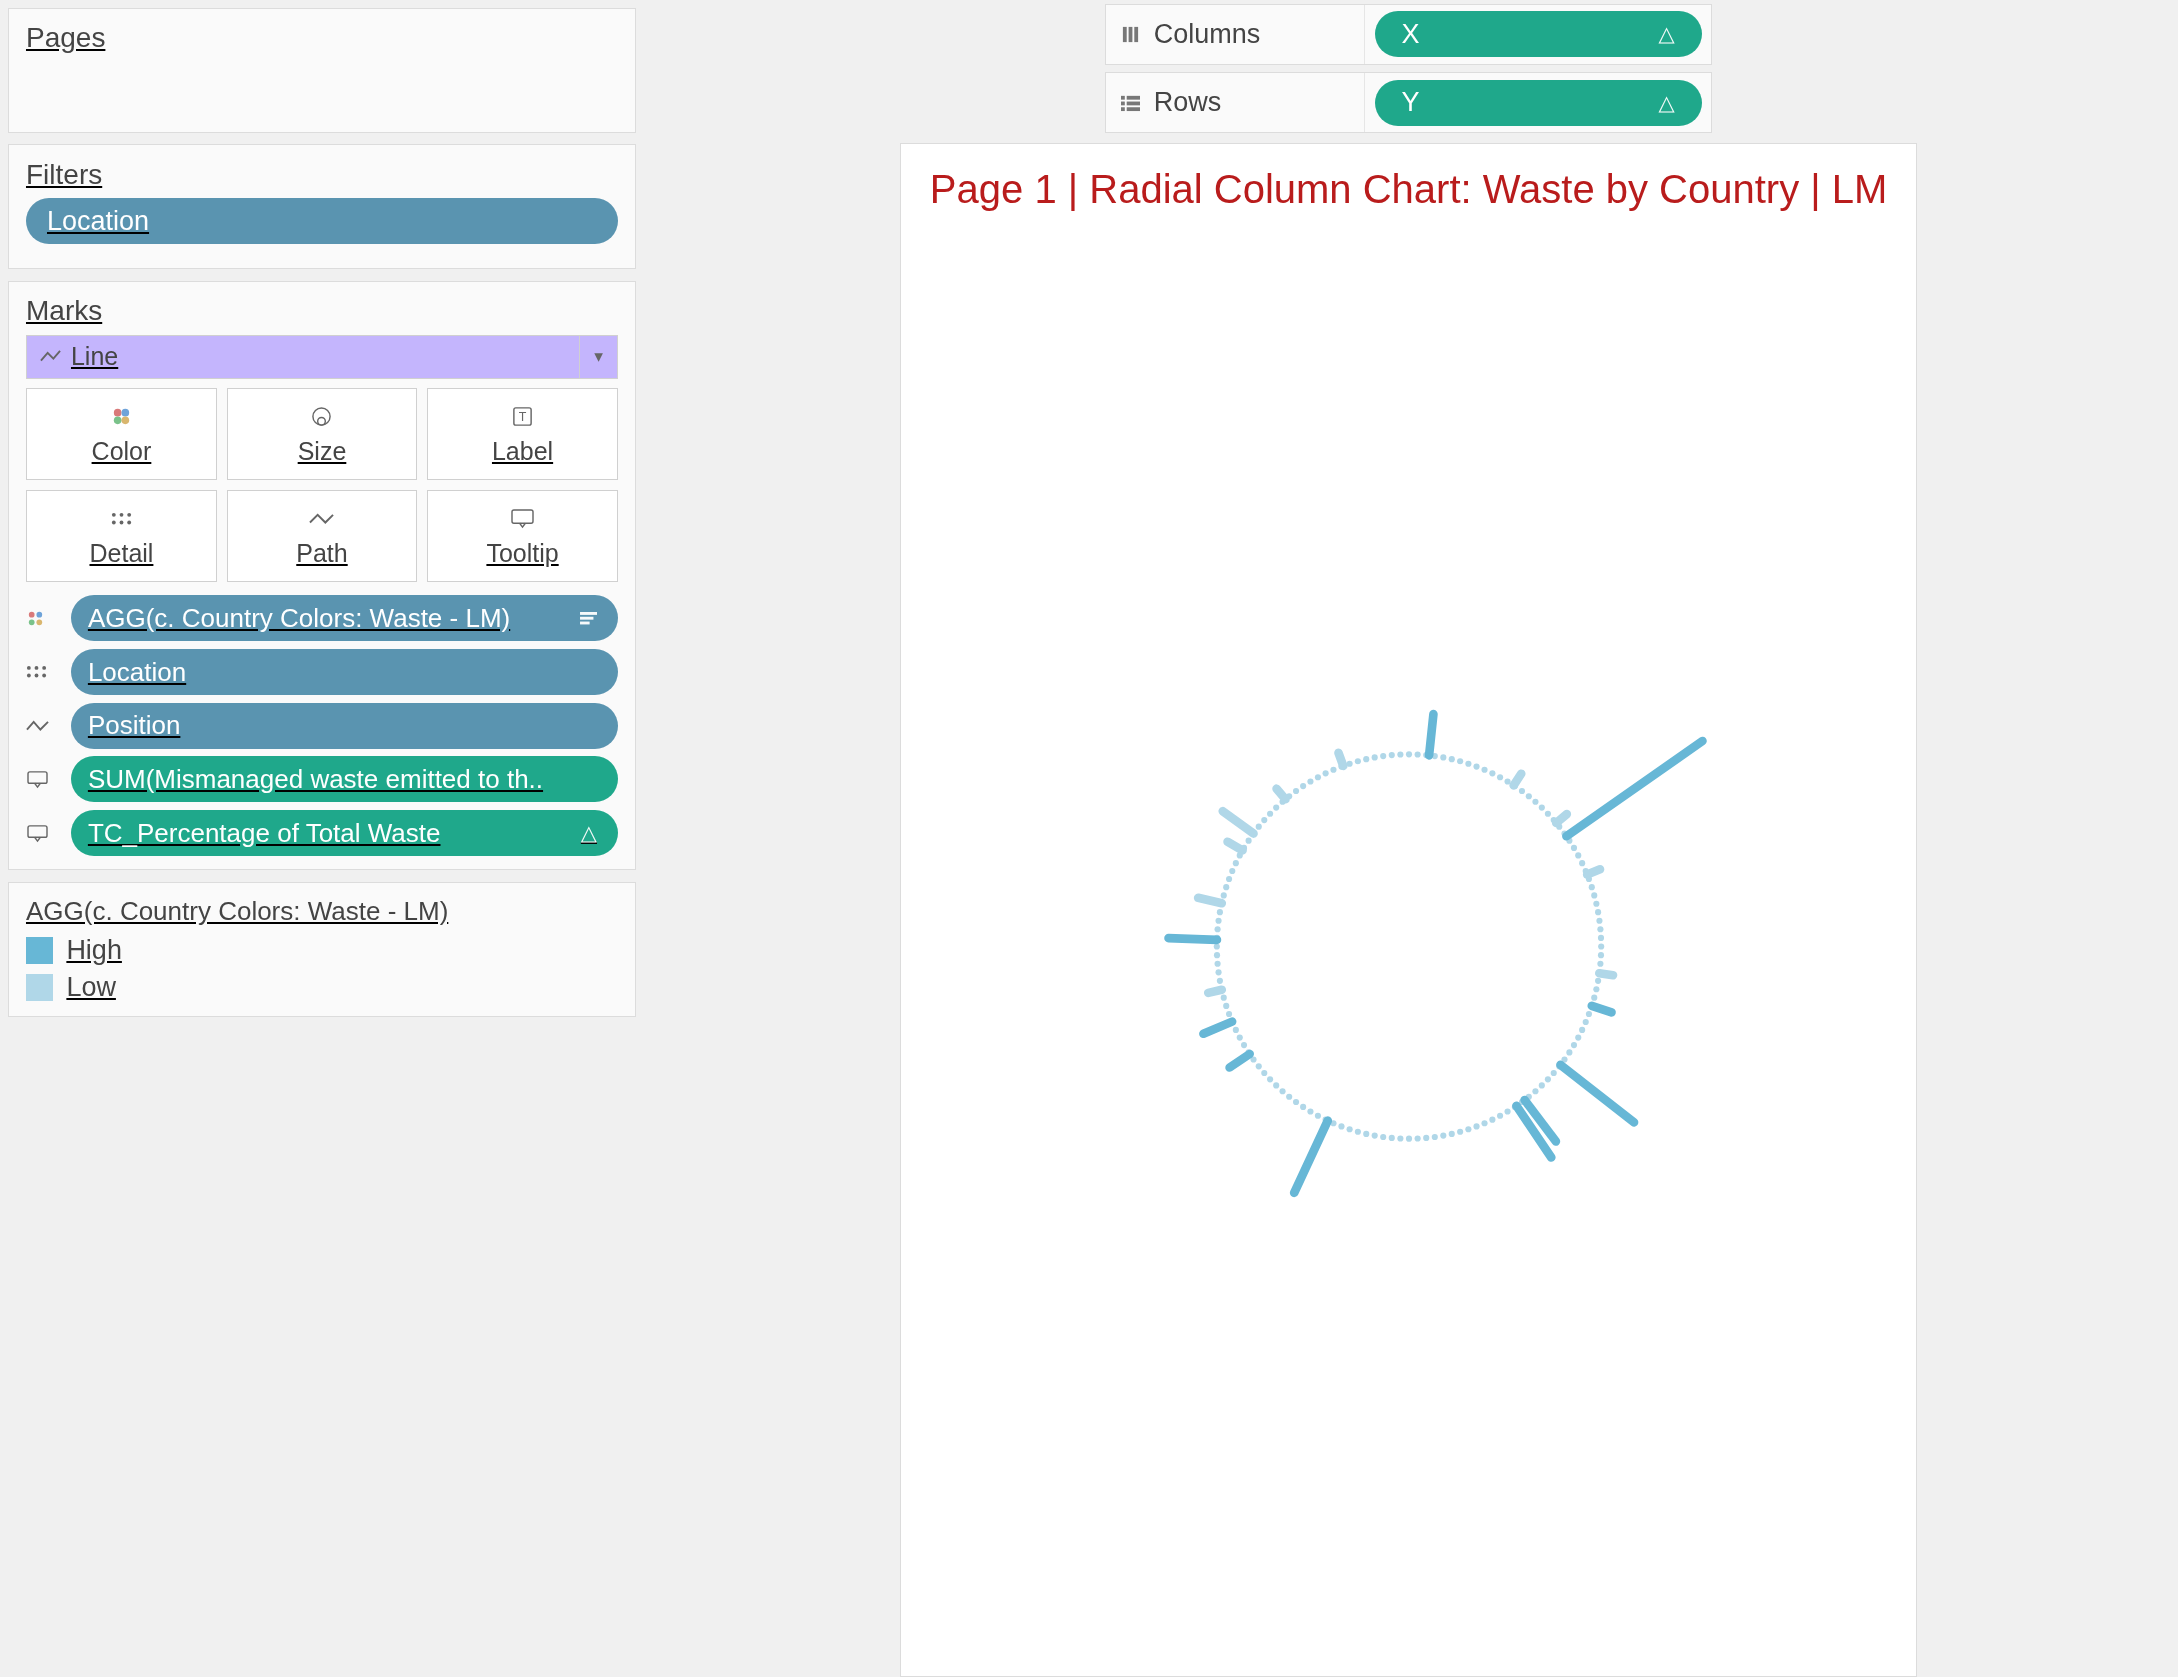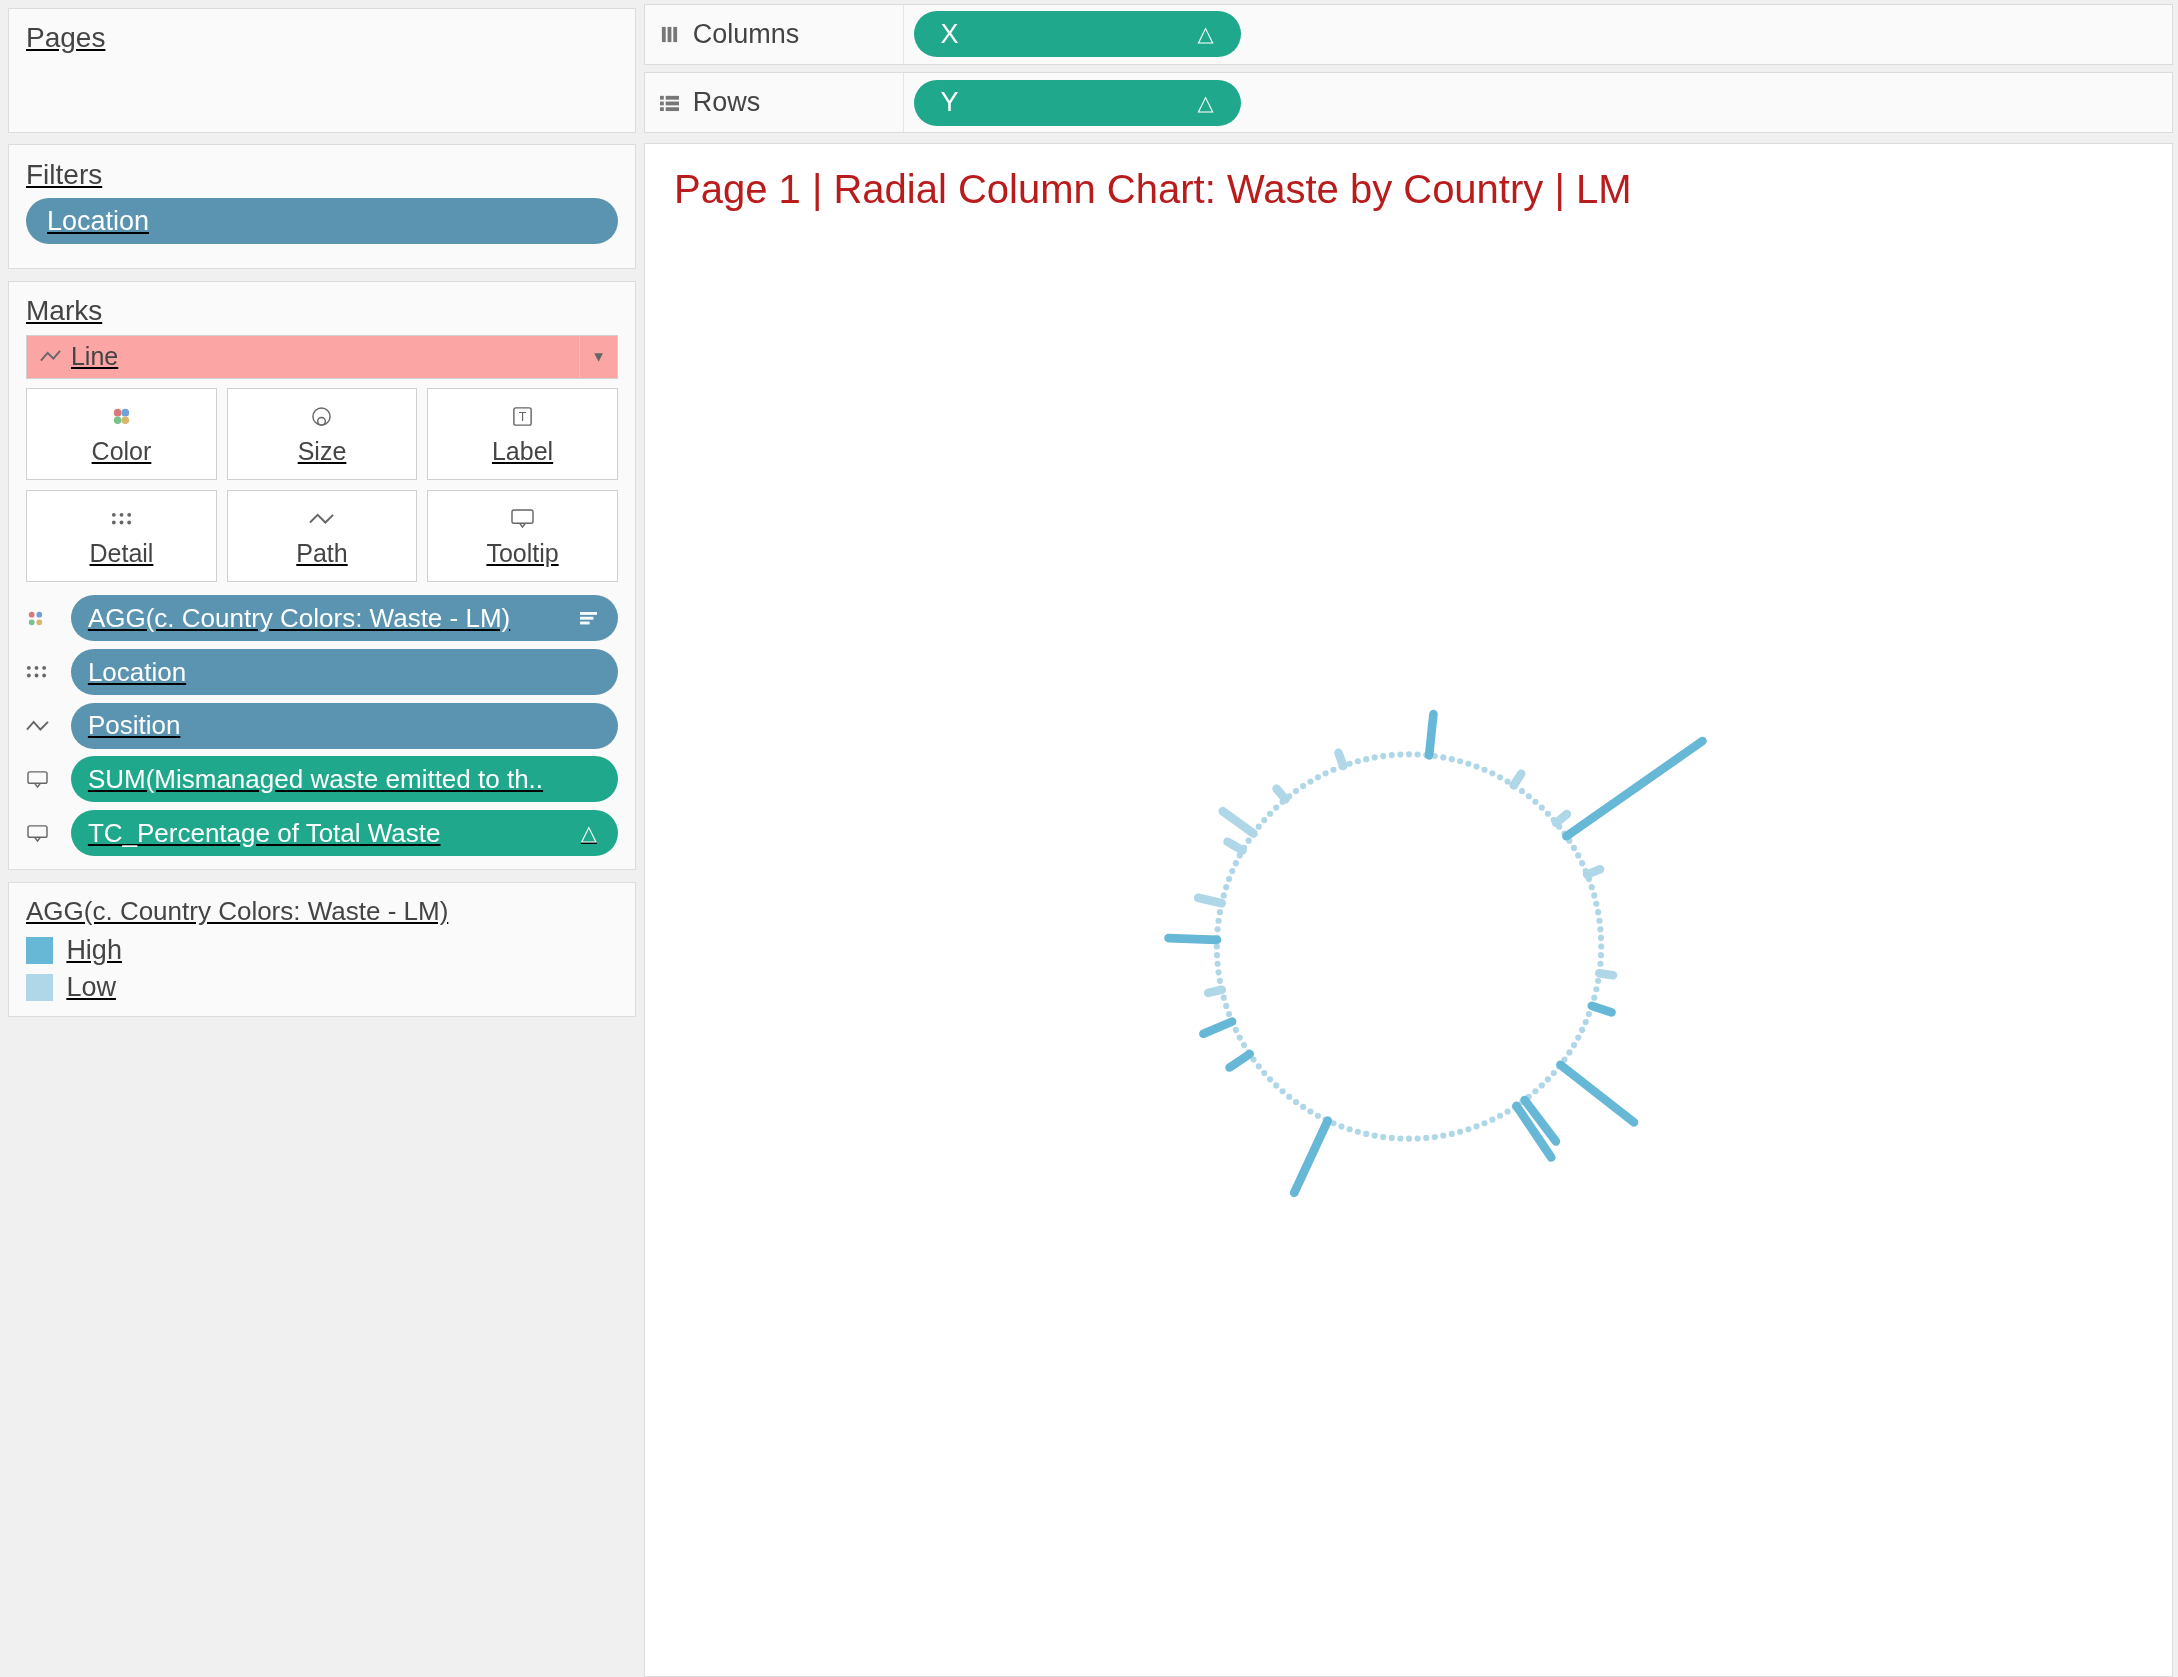--- a/index.html
+++ b/index.html
@@ -1,33 +1,33 @@
 <!DOCTYPE html>
 <html><head>
 <meta charset="utf-8">
 <style>
   * { box-sizing: border-box; margin: 0; padding: 0; font-family: -apple-system, BlinkMacSystemFont, "Segoe UI", Arial, sans-serif; }
   body { background: #f0f0f0; width: 2179px; height: 1677px; overflow: hidden; }
   .app { display: flex; width: 100%; height: 100%; }
   .left-panel { width: 644px; padding: 7.7px; display: flex; flex-direction: column; gap: 11.5px; }
-  .right-panel { flex: 1; display: flex; flex-direction: column; }
+  .right-panel { flex: 1; display: flex; flex-direction: column; align-items: center; }
 
   .card { background: #fafafa; border: 1px solid #dcdcdc; padding: 13.4px 17.3px; text-decoration: underline; }
   .card-title { font-size: 28px; color: #444; font-weight: 400; margin-bottom: 7.7px; }
 
   .pages-card { min-height: 125px; }
 
   .filters-card { min-height: 125px; }
   .pill { border-radius: 960px; padding: 0 21px; font-size: 27px; font-weight: 400; color: #fff; display: flex; align-items: center; justify-content: space-between; height: 46px; }
   .pill-blue { background: #5a94b0; }
   .pill-green { background: #1fa88b; }
   .pill-wrap { margin-top: 7.7px; }
 
   .marks-card { }
-  .mark-type-select { display:flex; align-items:center; gap:9.6px; border:1px solid #d0d0d0; background:#fca5a5; height:44px; padding:0 13.4px; font-size:25px; color:#444; position:relative; margin-top:3.8px;}
+  .mark-type-select { display:flex; align-items:center; gap:9.6px; border:1px solid #d0d0d0; background:#c4b5fd; height:44px; padding:0 13.4px; font-size:25px; color:#444; position:relative; margin-top:3.8px;}
   .mark-type-select .caret { position:absolute; right:0; top:0; bottom:0; width:38px; border-left:1px solid #d0d0d0; display:flex; align-items:center; justify-content:center; font-size:17.3px; color:#666;}
   .mark-buttons { display:grid; grid-template-columns: repeat(3, 1fr); gap:9.6px; margin-top:9.6px; }
   .mark-btn { border:1px solid #d0d0d0; background:#fff; height:92px; display:flex; flex-direction:column; align-items:center; justify-content:center; gap:5.8px; font-size:25px; color:#444;}
   .mark-btn .ic { font-size:25px; color:#666; height:29px; display:flex; align-items:center; }
 
   .mark-pills { margin-top:13.4px; display:flex; flex-direction:column; gap:7.7px; }
   .mark-pill-row { display:flex; align-items:center; gap:9.6px; }
   .mark-pill-row .ic { width:35px; text-align:center; font-size:21px; color:#666; }
   .mark-pill-row .pill { flex:1; padding-left:17.3px; font-size:26px; }
   .pill .delta { font-size:21px; opacity:0.95; }

